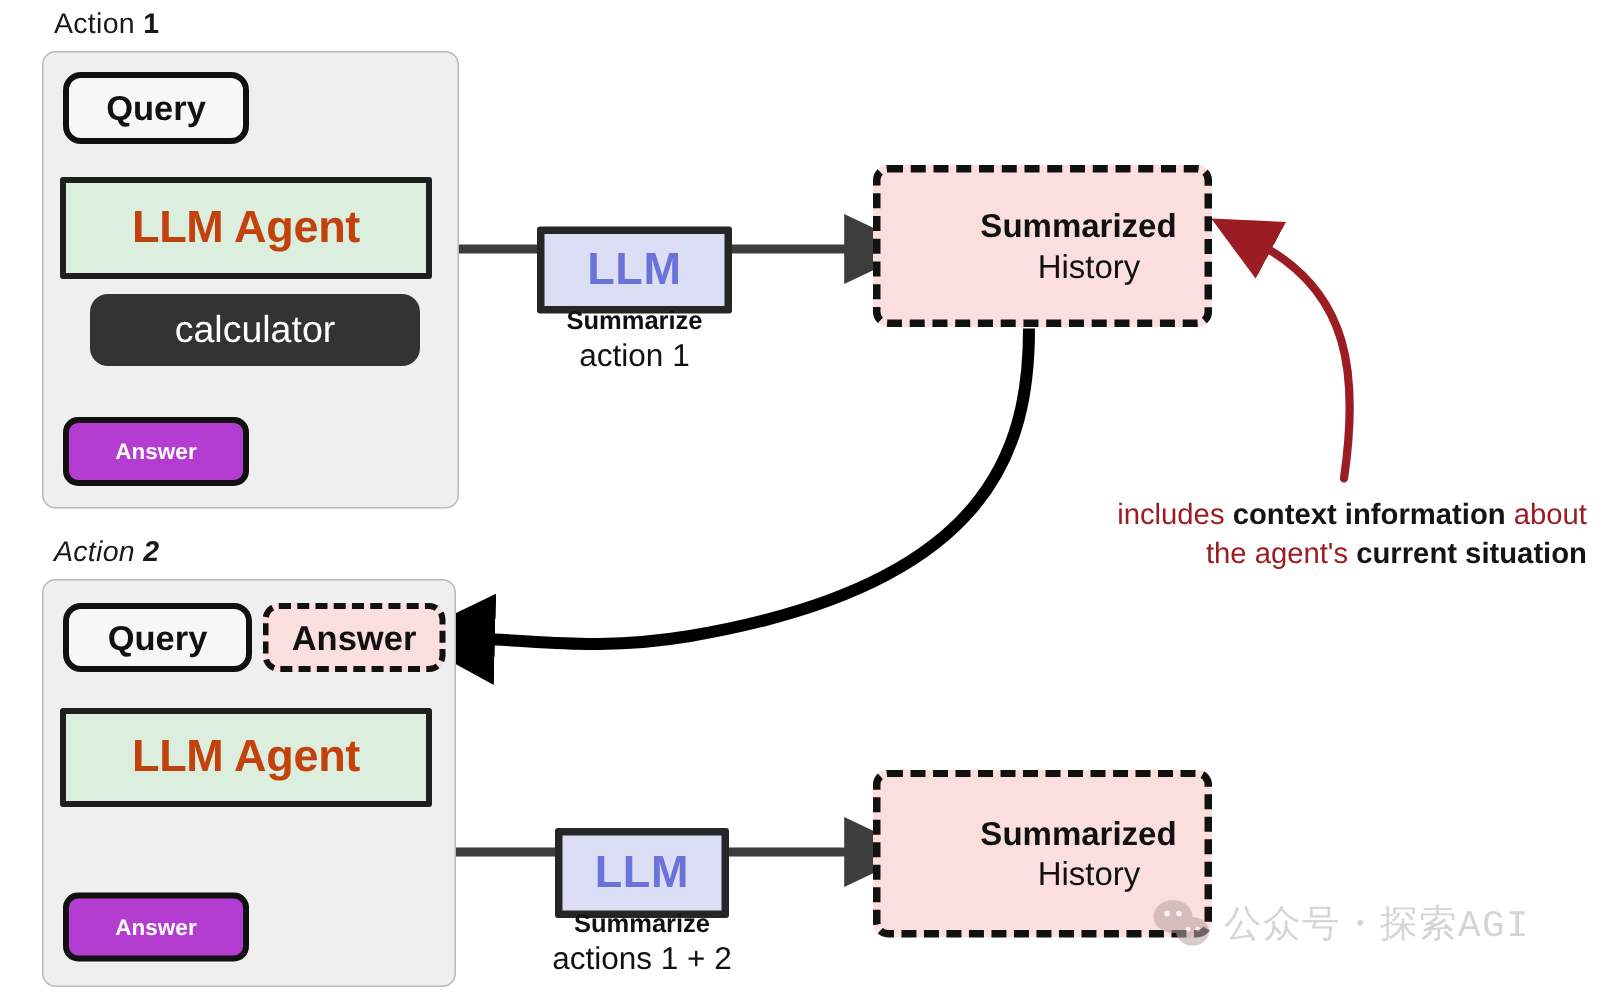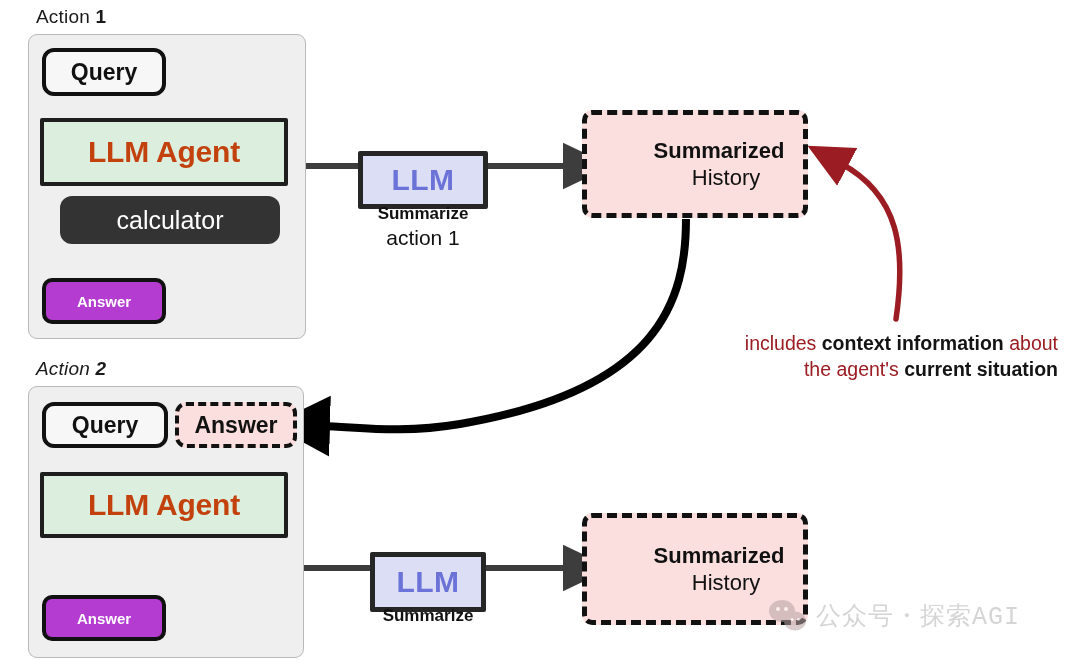--- a/index.html
+++ b/index.html
@@ -257,20 +257,21 @@
 
   <div class="abs node answer-box" style="left:42px; top:595px; width:124px; height:46px;">
     <span>Answer</span>
   </div>
 
   <div class="abs node llm-box" style="left:370px; top:538px; width:116px; height:60px;">
     <span>LLM</span>
   </div>
   <div class="abs caption" style="left:340px; top:606px; width:176px;">
     <span class="c1">Summarize</span>
+    <span class="c2">actions 1 + 2</span>
   </div>
 
   <div class="abs node history-box" style="left:582px; top:513px; width:226px; height:112px;">
     <span class="t1">Summarized</span>
     <span class="t2">History</span>
   </div>
 
   <div class="abs watermark" style="left:768px; top:598px;">
     <span style="display:inline-block; width:40px; height:34px; position:relative;">
       <svg viewBox="0 0 40 34" width="40" height="34">

